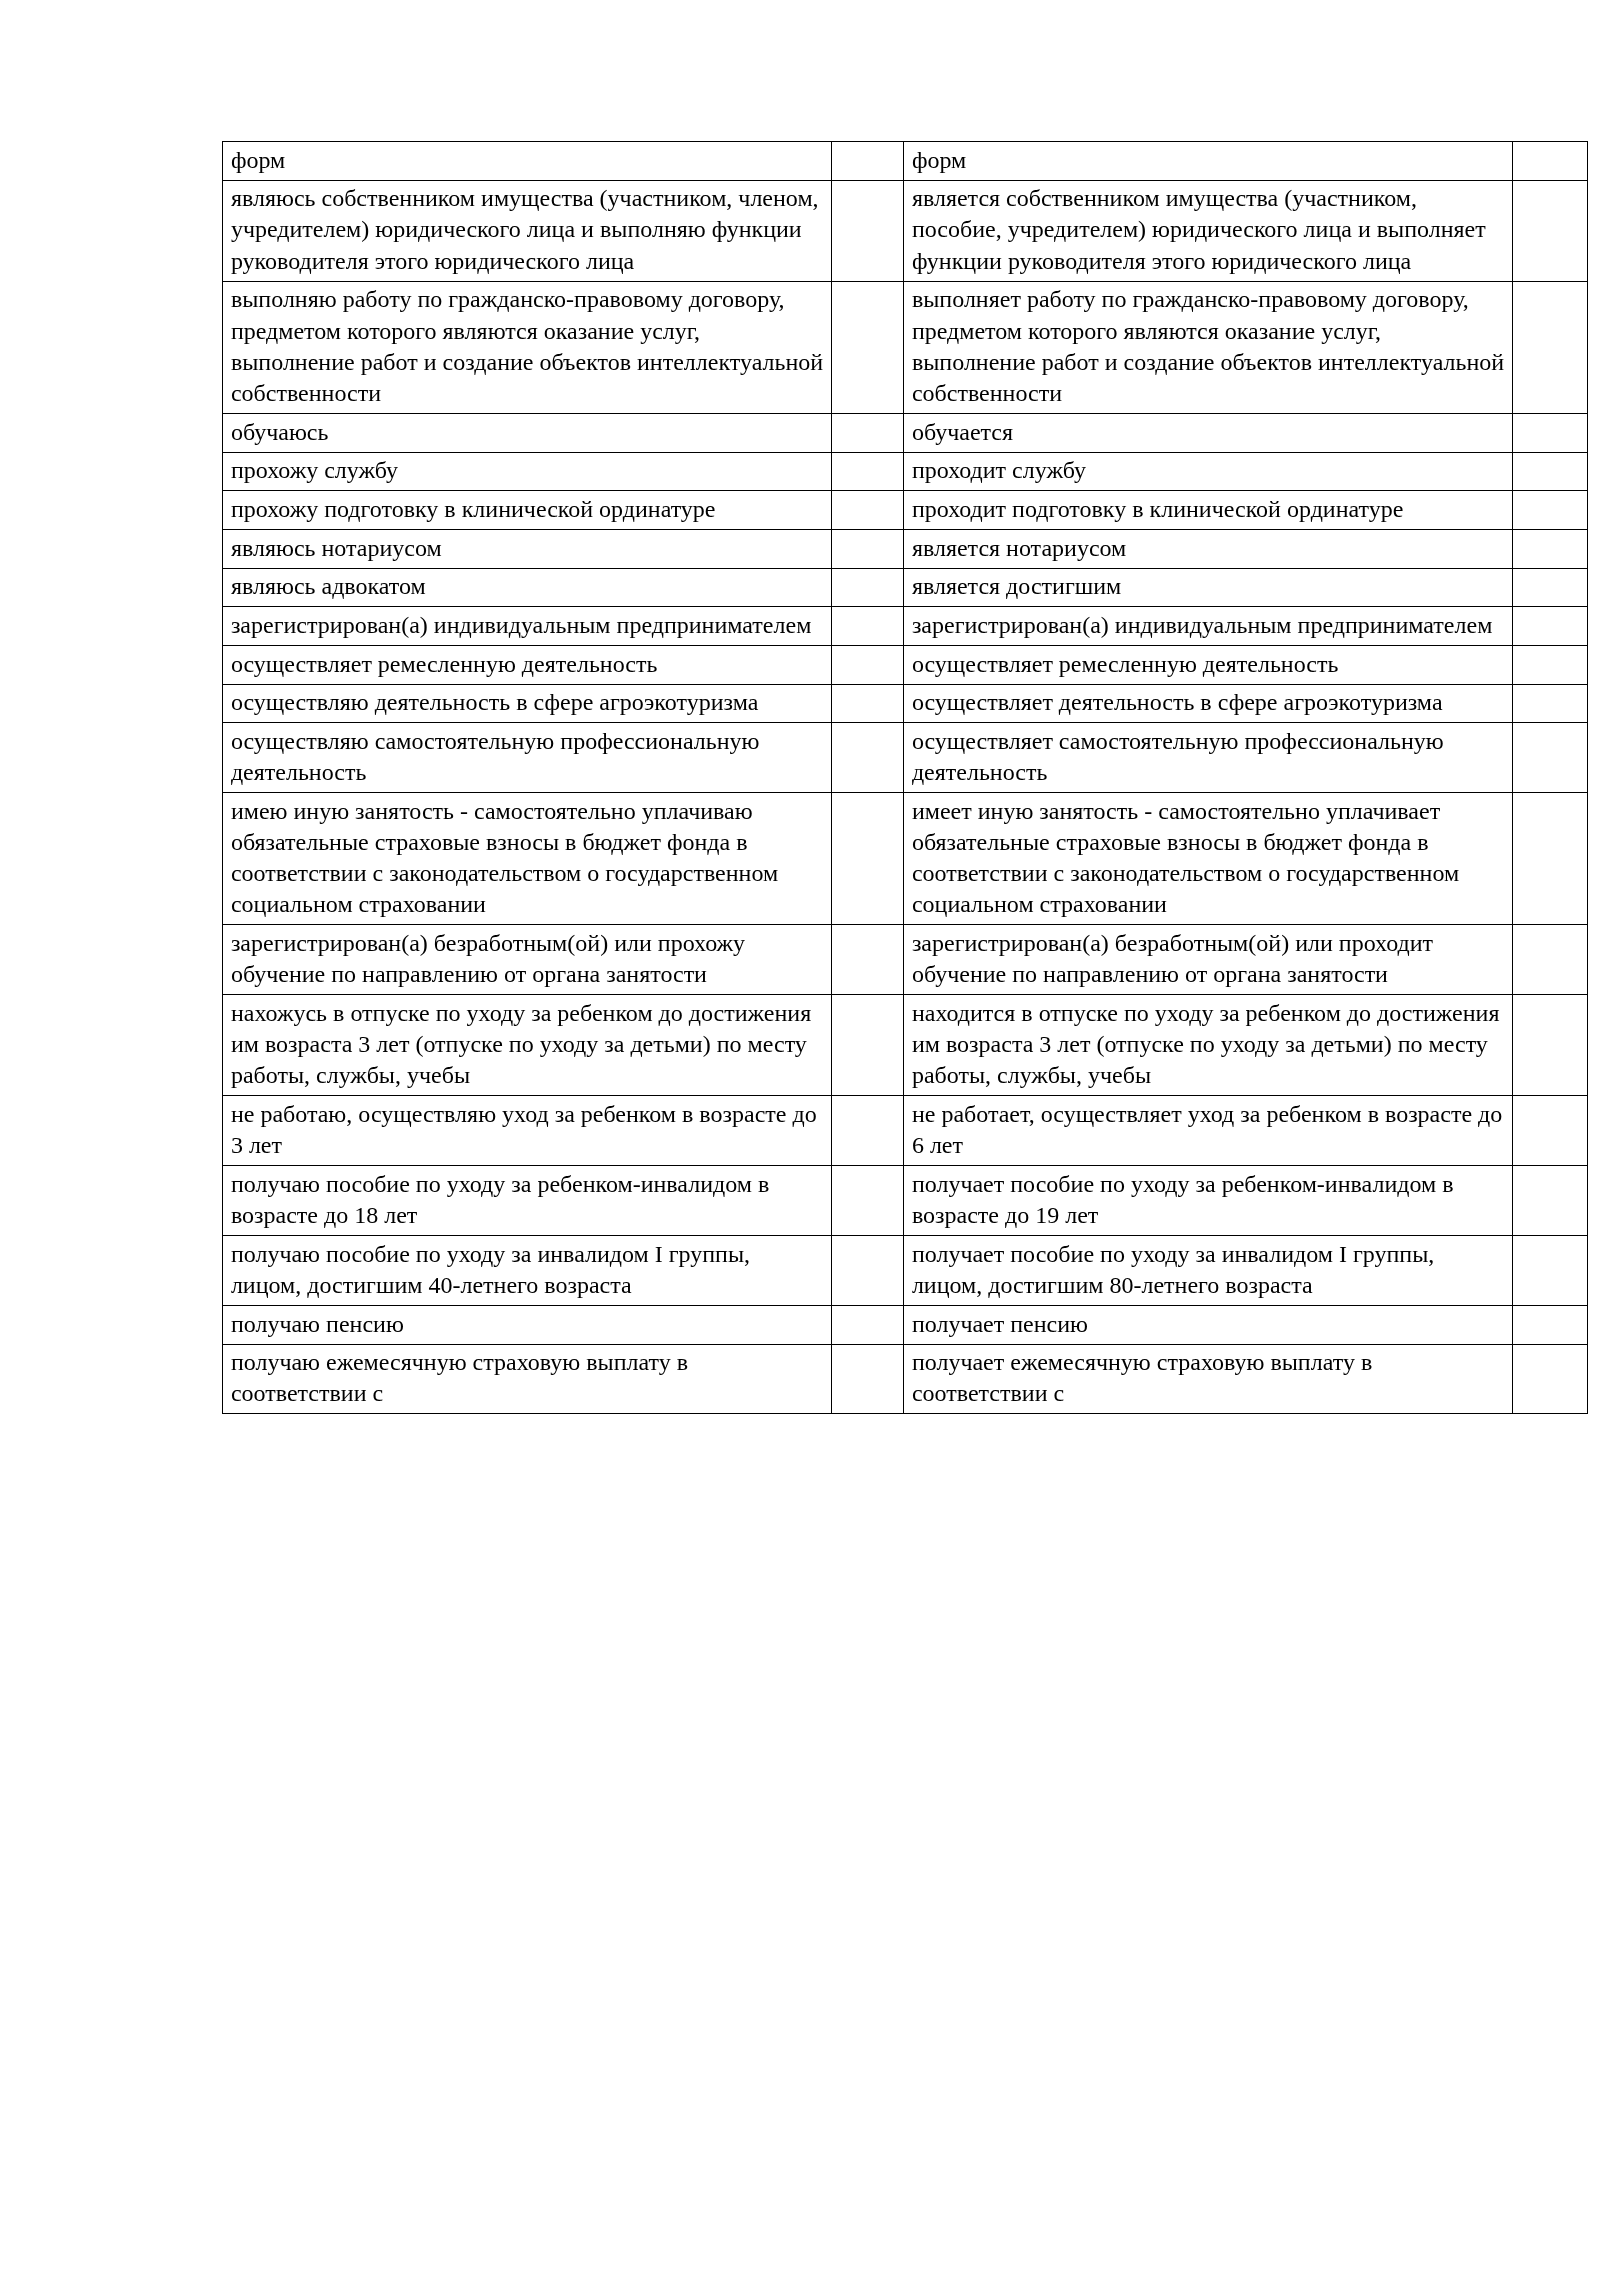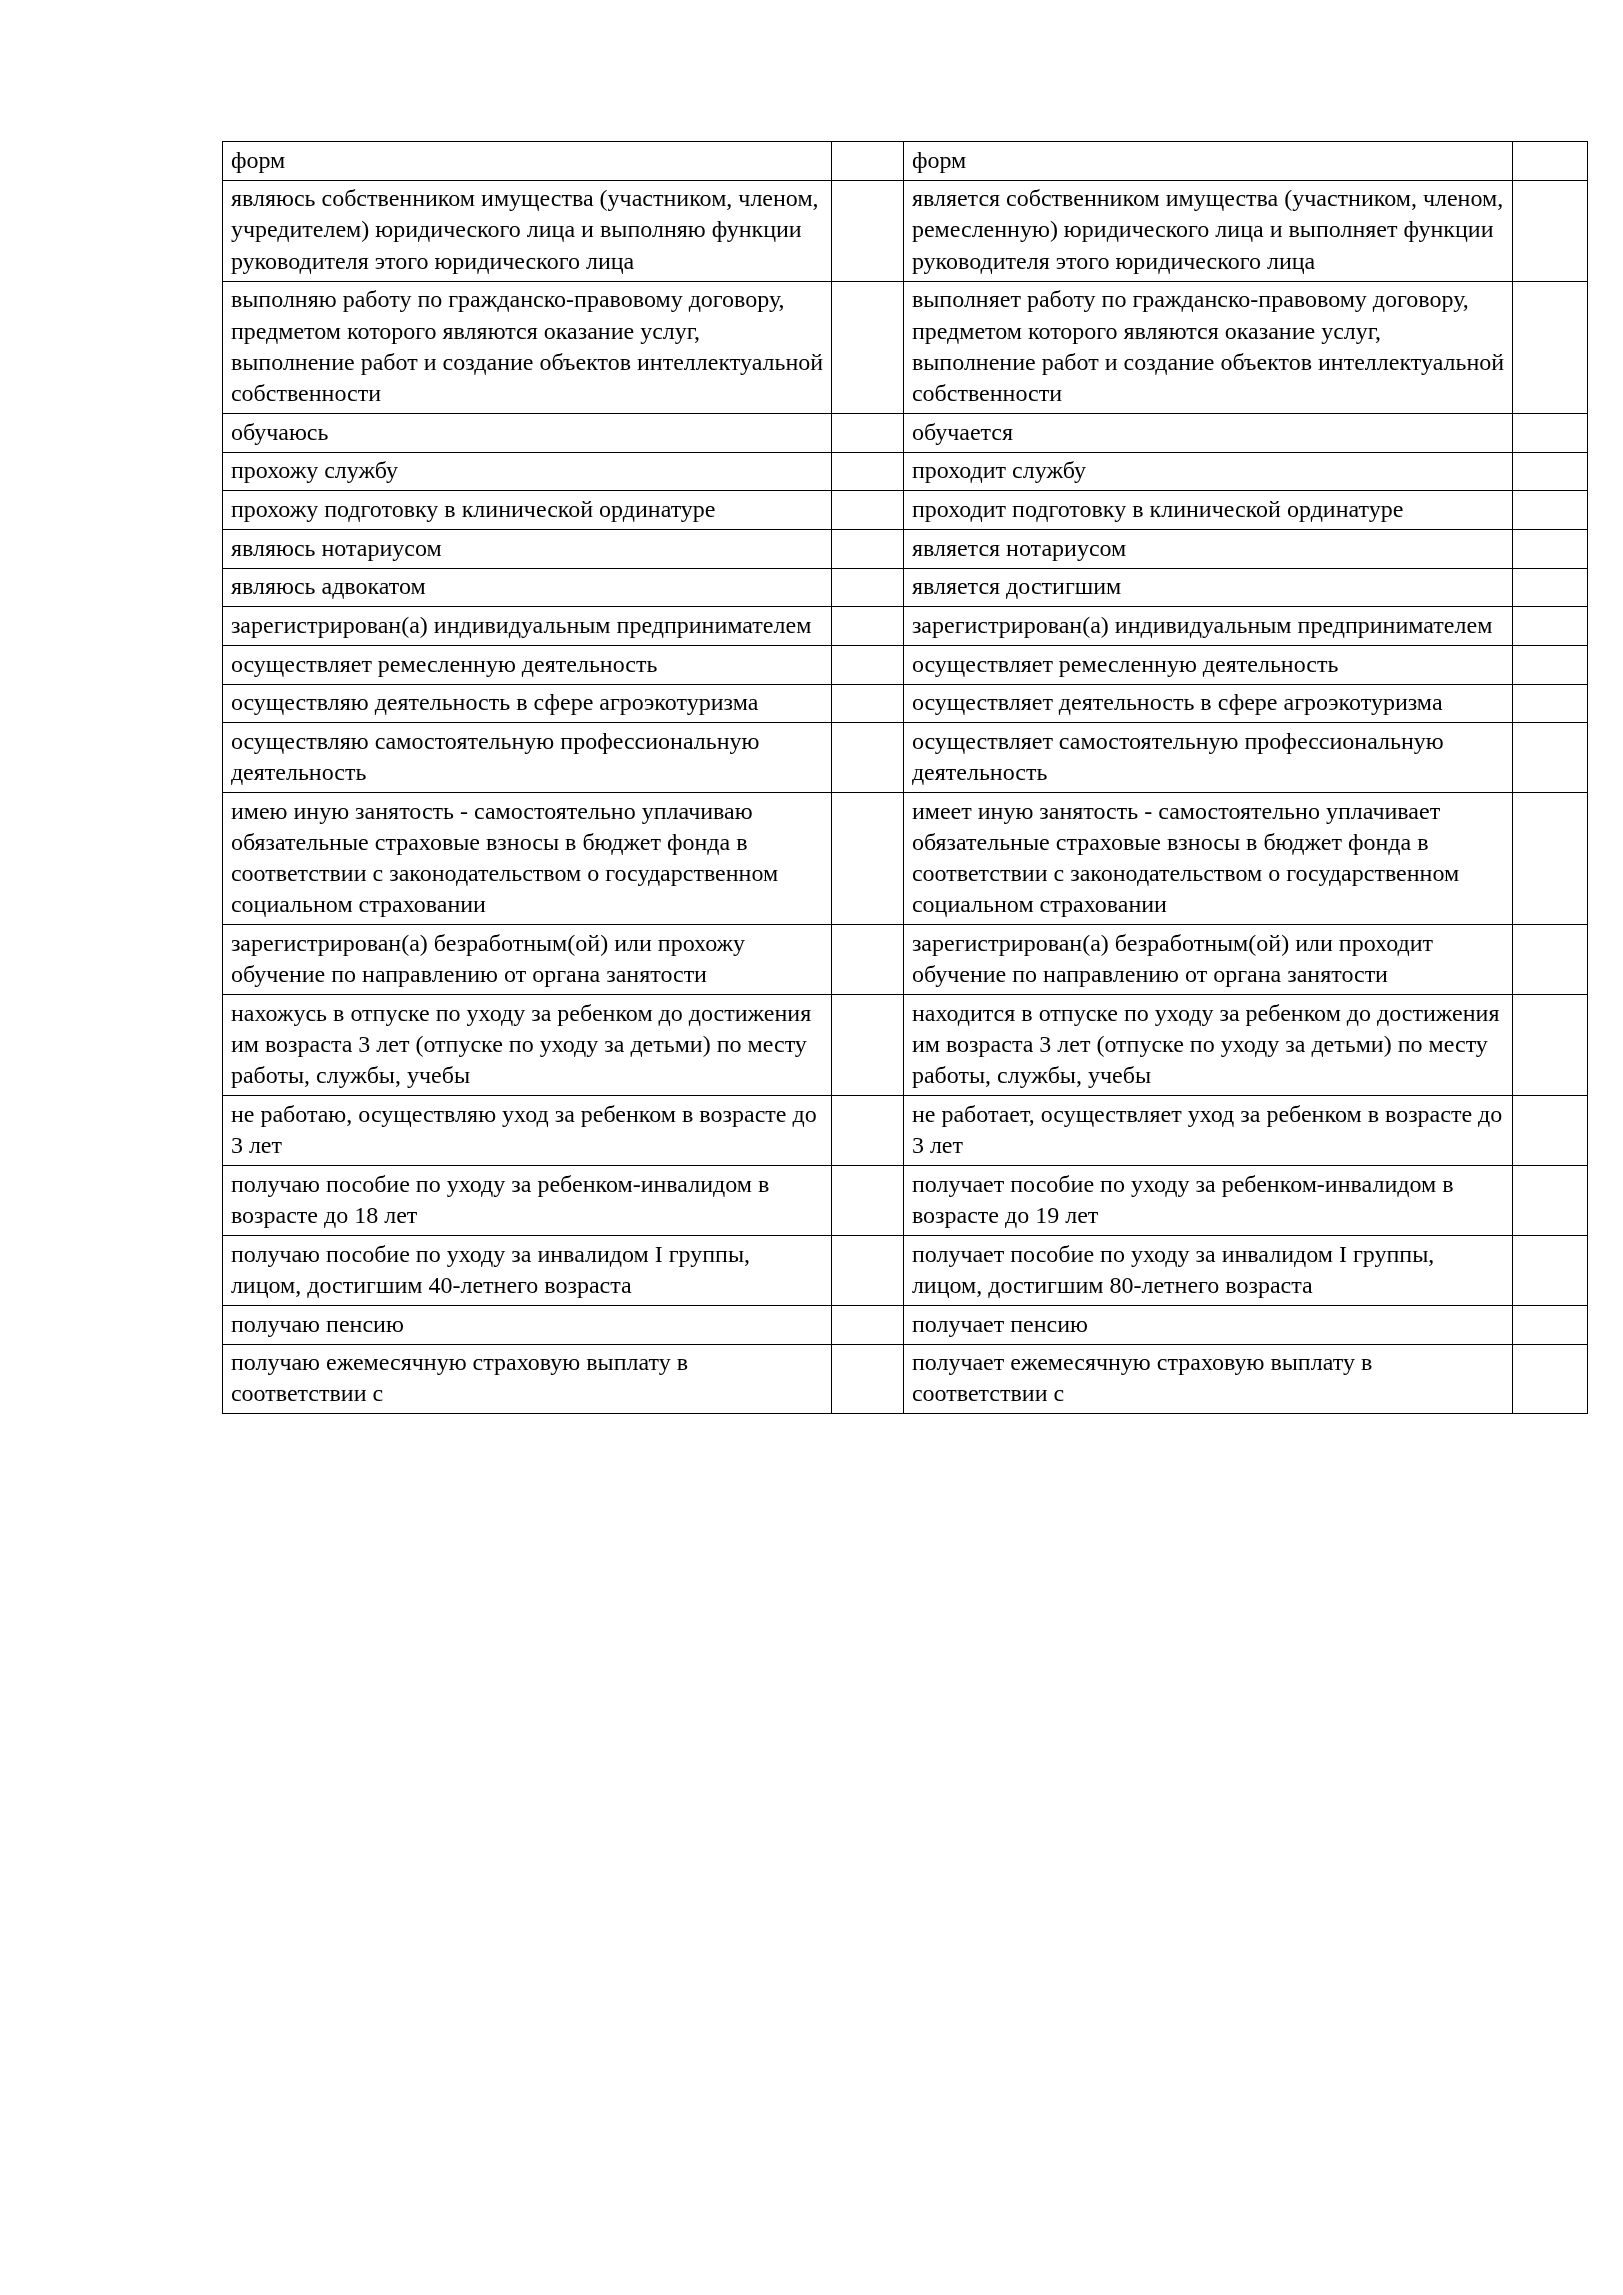--- a/index.html
+++ b/index.html
@@ -69,21 +69,21 @@
           </td>
         <td class="empty-cell"></td>
       </tr>
 
       <tr>
         <td>
             <span class="cell-text">являюсь собственником имущества (участником, членом, учредителем) юридического лица и выполняю функции руководителя этого юридического лица</span>
           </td>
         <td class="empty-cell"></td>
         <td>
-            <span class="cell-text">является собственником имущества (участником, членом, ремесленную) юридического лица и выполняет функции руководителя этого юридического лица</span>
+            <span class="cell-text">является собственником имущества (участником, пособие, учредителем) юридического лица и выполняет функции руководителя этого юридического лица</span>
           </td>
         <td class="empty-cell"></td>
       </tr>
 
       <tr>
         <td>
             <span class="cell-text">выполняю работу по гражданско-правовому договору, предметом которого являются оказание услуг, выполнение работ и создание объектов интеллектуальной собственности</span>
           </td>
         <td class="empty-cell"></td>
         <td>
@@ -223,21 +223,21 @@
           </td>
         <td class="empty-cell"></td>
       </tr>
 
       <tr>
         <td>
             <span class="cell-text">не работаю, осуществляю уход за ребенком в возрасте до 3 лет</span>
           </td>
         <td class="empty-cell"></td>
         <td>
-            <span class="cell-text">не работает, осуществляет уход за ребенком в возрасте до 3 лет</span>
+            <span class="cell-text">не работает, осуществляет уход за ребенком в возрасте до 6 лет</span>
           </td>
         <td class="empty-cell"></td>
       </tr>
 
       <tr>
         <td>
             <span class="cell-text">получаю пособие по уходу за ребенком-инвалидом в возрасте до 18 лет</span>
           </td>
         <td class="empty-cell"></td>
         <td>

